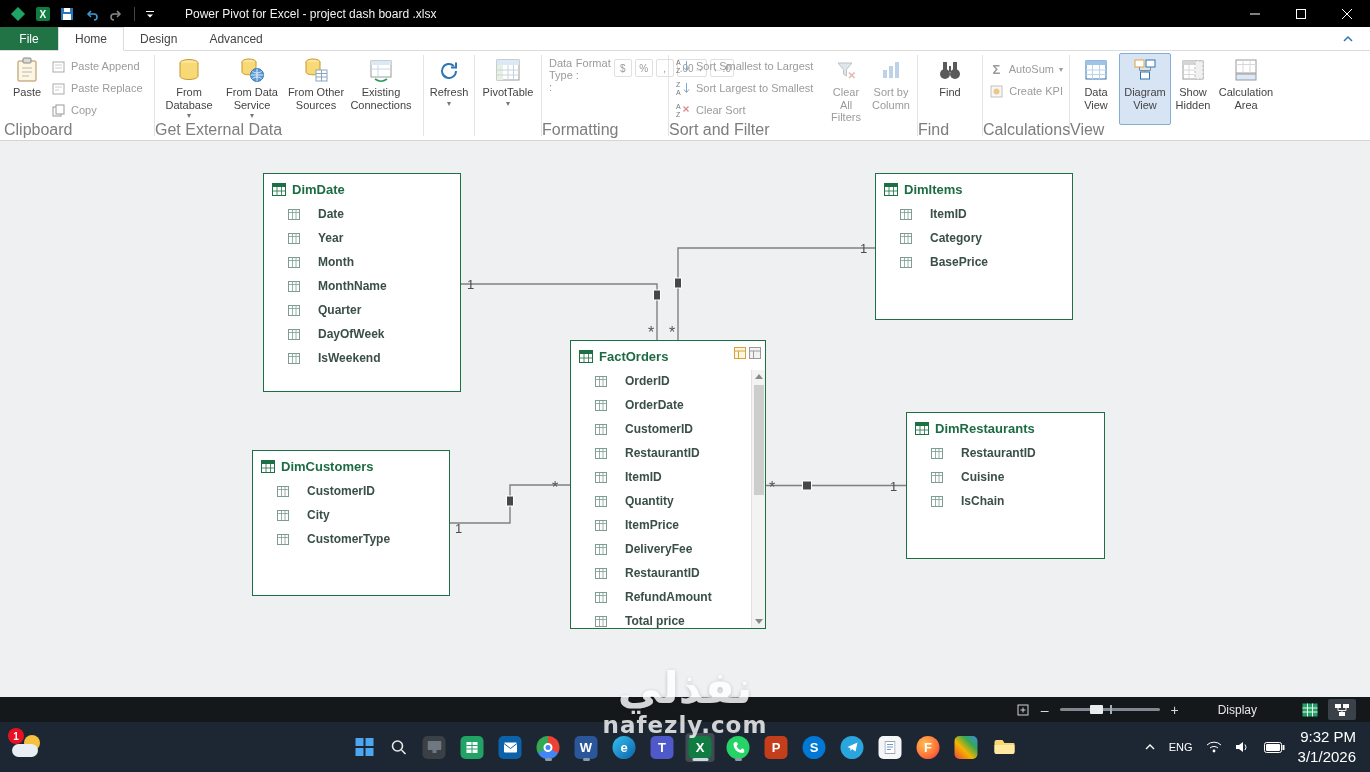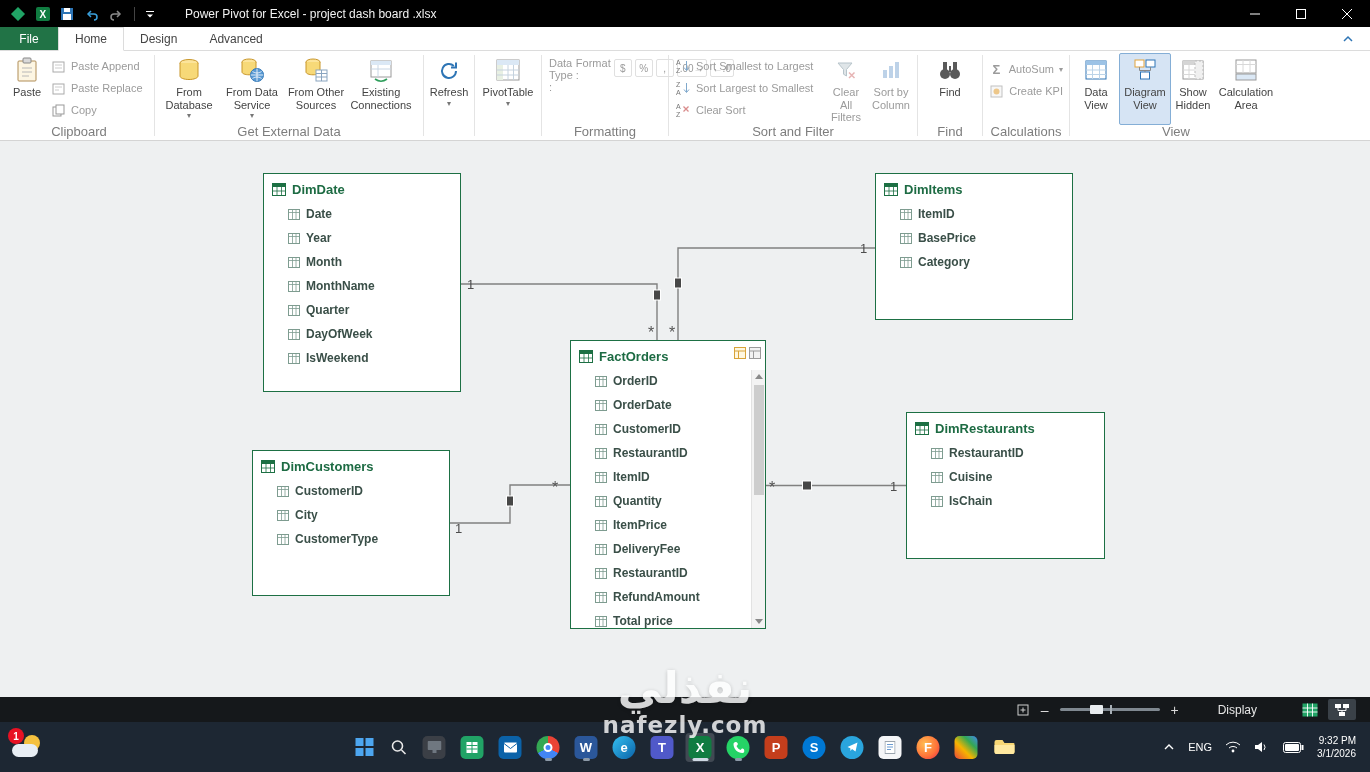--- a/index.html
+++ b/index.html
@@ -18,42 +18,42 @@
   
   .tabs{position:absolute;left:0;top:27px;width:100%;height:24px;background:#fff;display:flex;align-items:stretch;border-bottom:1px solid #dcdcdc;z-index:9}
   .tab-file{width:58px;background:#217346;color:#fff;display:flex;align-items:center;justify-content:center;font-size:12px}
   .tab{padding:8px 16px;display:flex;align-items:center;color:#444;font-size:12px}
   .tab.active{background:#fff;border:1px solid #dcdcdc;border-bottom:1px solid #fff;margin-bottom:-1px}
   .tabs-right{margin-left:auto;display:flex;align-items:center;padding-right:16px}
 
   
   .ribbon{position:absolute;left:0;top:51px;width:100%;height:90px;background:#fff;border-bottom:1px solid #d4d4d4;display:flex;align-items:stretch;padding-left:4px;z-index:8}
   .rgroup{position:relative;padding:2px 3px 15px 3px;display:flex;flex-direction:column}
-  .g-label{position:absolute;left:0;right:0;bottom:1px;text-align:center;font-size:13px;color:#7d7d7d;white-space:nowrap}
+  .g-label{position:absolute;left:0;right:0;bottom:1px;font-size:16px;color:#7d7d7d;white-space:nowrap}
   .gsep{width:1px;background:#e4e4e4;margin:4px 0}
   .g-content{display:flex;flex:1}
   .bigbtn{display:flex;flex-direction:column;align-items:center;text-align:center;font-size:11px;color:#444;line-height:1.15;padding:3px 2px;border-radius:2px}
   .bigbtn .bicon{height:28px;display:flex;align-items:center;justify-content:center;margin-bottom:2px}
   .bigbtn .caret{font-size:8px;color:#777;display:block}
   .bigbtn.sel{background:#d6e4f4;border:1px solid #84aed6;padding:2px 1px}
   .smallcol{display:flex;flex-direction:column;justify-content:flex-start;gap:2px;padding-top:3px}
   .smallbtn{display:flex;align-items:center;gap:5px;height:20px;font-size:11px;color:#9b9b9b;white-space:nowrap;padding:0 3px}
   .smallbtn .sico{width:16px;display:flex;justify-content:center}
   .fmt{display:flex;padding:4px 4px 0 4px;gap:3px}
   .fmt-lab{font-size:11px;color:#9b9b9b;height:18px}
   .fmt-btns{display:flex;gap:3px;margin-top:2px}
   .fmt-btn{min-width:18px;height:18px;border:1px solid #e0e0e0;border-radius:2px;display:flex;align-items:center;justify-content:center;font-size:10px;color:#9b9b9b;padding:0 2px}
 
   
   .canvas{position:absolute;left:0;top:141px;width:1370px;height:556px;background:#eef0f1;overflow:hidden}
   .rels{position:absolute;left:0;top:0;pointer-events:none}
   .dtable{position:absolute;background:#fff;border:1px solid #1d7044;overflow:hidden}
   .dt-head{display:flex;align-items:center;gap:6px;padding:8px 8px 5px 8px;color:#1d6b43;font-weight:bold;font-size:13px;position:relative}
   .dt-fields{display:block}
-  .dt-field{display:flex;align-items:center;gap:6px;height:24px;padding-left:24px;color:#3a4f48;font-weight:bold;font-size:12px}
+  .dt-field{display:flex;align-items:center;gap:18px;height:24px;padding-left:24px;color:#3a4f48;font-weight:bold;font-size:12px}
   .corner-icos{position:absolute;right:4px;top:6px;display:flex;gap:3px}
   .vscroll{position:absolute;right:0;top:29px;bottom:0;width:14px;background:#f3f3f3;border-left:1px solid #e2e2e2;display:flex;flex-direction:column;align-items:center}
   .vs-arrow{height:13px;display:flex;align-items:center;justify-content:center;width:100%}
   .vs-track{flex:1;width:100%;position:relative}
   .vs-thumb{position:absolute;top:2px;left:2px;width:10px;height:110px;background:#cdcdcd}
 
   
   .statusbar{position:absolute;left:0;top:697px;width:100%;height:25px;background:#15181b;display:flex;align-items:center;color:#d9d9d9;z-index:3}
   .zoomarea{margin-left:auto;display:flex;align-items:center;gap:9px}
   .zbtn{font-size:14px;color:#d9d9d9;width:12px;text-align:center}
@@ -73,21 +73,21 @@
   .badge{position:absolute;top:6px;left:8px;min-width:16px;height:16px;border-radius:8px;background:#e81123;color:#fff;font-size:10px;display:flex;align-items:center;justify-content:center;padding:0 3px;font-weight:bold}
   .tb-center{position:absolute;left:50%;transform:translateX(-50%);display:flex;align-items:center;gap:9px;height:100%}
   .tb-slot{position:relative;display:flex;align-items:center;justify-content:center;padding:3px;border-radius:4px}
   .tb-slot.active{background:rgba(255,255,255,.16)}
   .tb-slot.open::after{content:"";position:absolute;bottom:1px;left:50%;transform:translateX(-50%);width:7px;height:3px;border-radius:2px;background:#8d9aa8}
   .tb-slot.active::after{content:"";position:absolute;bottom:1px;left:50%;transform:translateX(-50%);width:16px;height:3px;border-radius:2px;background:#cfd9e4}
   .tb-app{width:23px;height:23px;border-radius:5px;display:flex;align-items:center;justify-content:center;font-size:13px;font-weight:bold;color:#fff;position:relative;overflow:hidden}
   .chrome-mid{width:9px;height:9px;border-radius:50%;background:#4285f4;border:2px solid #fff}
   .tb-tray{margin-left:auto;display:flex;align-items:center;gap:13px;padding-right:14px;color:#fff;height:100%}
   .tray-lang{font-size:11px}
-  .tray-clock{font-size:10px;text-align:right;line-height:1.35}
+  .tray-clock{font-size:15px;text-align:right;line-height:1.35}
 
   
   .watermark{position:absolute;left:0;right:0;top:664px;z-index:50;text-align:center;pointer-events:none;color:#fff;font-family:"DejaVu Sans",sans-serif}
   .wm-ar{font-size:44px;font-weight:bold;opacity:.82;text-shadow:0 1px 4px rgba(0,0,0,.25);line-height:1.1}
   .wm-site{font-size:23px;font-weight:bold;opacity:.8;letter-spacing:1px}
 </style>
 </head>
 <body>
 
 <div class="screen">
@@ -566,29 +566,29 @@
               <path d="M0.5 3.5h11M4.5 0.5v10M8 0.5v10" stroke="#7e9c90" stroke-width="0.8"></path>
             </svg>
             <span>ItemID</span>
           </div>
 
           <div class="dt-field">
             <svg width="12" height="11">
               <rect x="0.5" y="0.5" width="11" height="10" fill="#fff" stroke="#7e9c90"></rect>
               <path d="M0.5 3.5h11M4.5 0.5v10M8 0.5v10" stroke="#7e9c90" stroke-width="0.8"></path>
             </svg>
+            <span>Category</span>
+          </div>
+
+          <div class="dt-field">
+            <svg width="12" height="11">
+              <rect x="0.5" y="0.5" width="11" height="10" fill="#fff" stroke="#7e9c90"></rect>
+              <path d="M0.5 3.5h11M4.5 0.5v10M8 0.5v10" stroke="#7e9c90" stroke-width="0.8"></path>
+            </svg>
             <span>BasePrice</span>
-          </div>
-
-          <div class="dt-field">
-            <svg width="12" height="11">
-              <rect x="0.5" y="0.5" width="11" height="10" fill="#fff" stroke="#7e9c90"></rect>
-              <path d="M0.5 3.5h11M4.5 0.5v10M8 0.5v10" stroke="#7e9c90" stroke-width="0.8"></path>
-            </svg>
-            <span>Category</span>
           </div>
         </div>
     </div>
 
     <div class="dtable" style="left:570px;top:199px;width:196px;height:289px">
       <div class="dt-head">
         <svg width="14" height="13">
             <rect x="0.5" y="0.5" width="13" height="12" fill="#fff" stroke="#1d7044"></rect>
             <rect x="0.5" y="0.5" width="13" height="3.5" fill="#1d7044"></rect>
             <path d="M5 4v9M9.5 4v9M0.5 8h13" stroke="#1d7044" stroke-width="0.8"></path>

